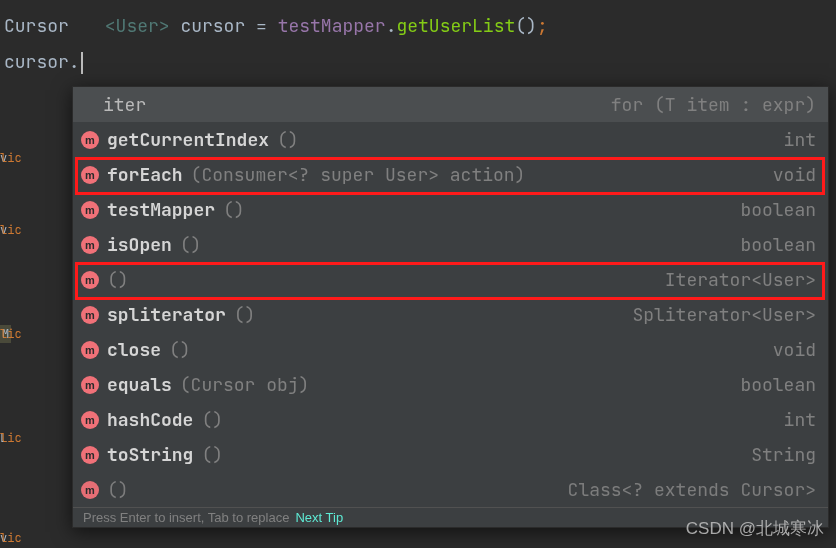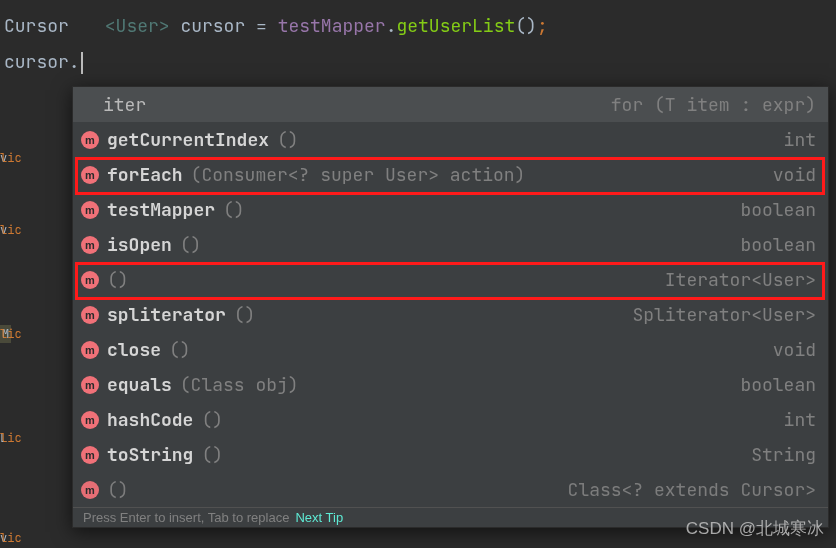--- a/index.html
+++ b/index.html
@@ -151,21 +151,21 @@
       <div class="item">
         <span class="icon-m">m</span>
         <span class="name">close</span>
         <span class="sig">()</span>
         <span class="spacer"></span>
         <span class="ret">void</span>
       </div>
       <div class="item">
         <span class="icon-m">m</span>
         <span class="name">equals</span>
-        <span class="sig">(Class obj)</span>
+        <span class="sig">(Cursor obj)</span>
         <span class="spacer"></span>
         <span class="ret">boolean</span>
       </div>
       <div class="item">
         <span class="icon-m">m</span>
         <span class="name">hashCode</span>
         <span class="sig">()</span>
         <span class="spacer"></span>
         <span class="ret">int</span>
       </div>

